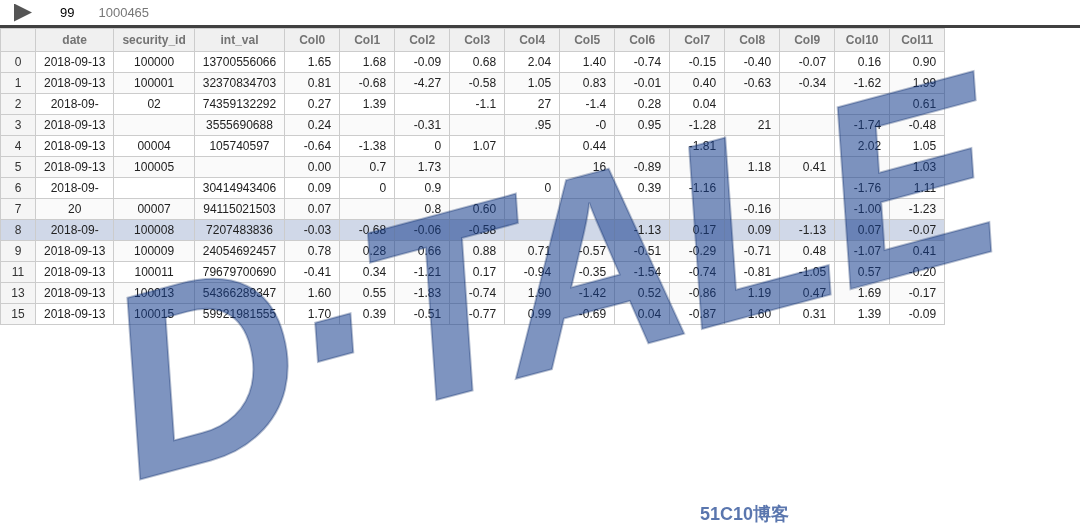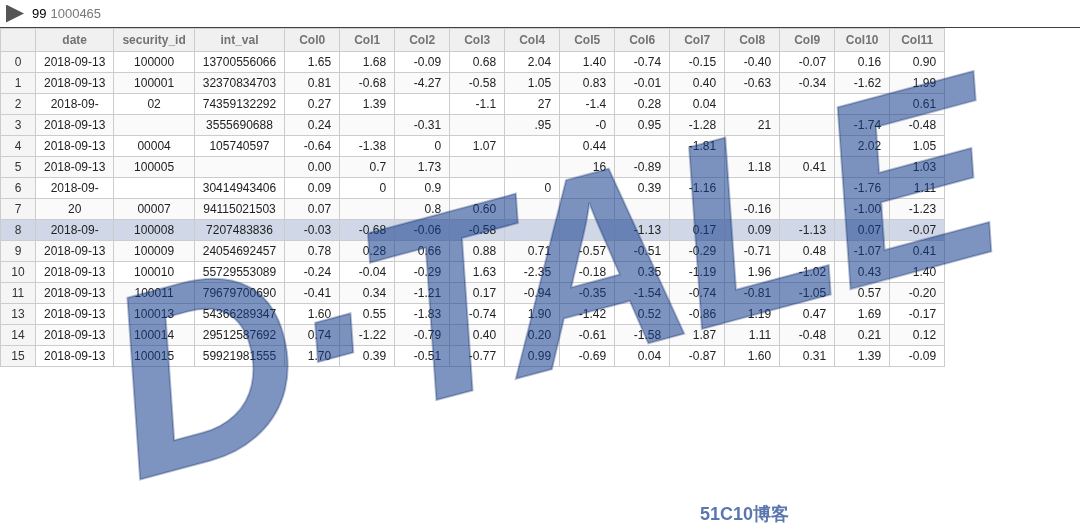--- a/index.html
+++ b/index.html
@@ -16,23 +16,24 @@
       width: 1080px;
       height: 531px;
       background: white;
       position: relative;
       overflow: hidden;
     }
     .top-bar {
       display: flex;
       align-items: center;
       background: white;
-      border-bottom: 1px solid #404040;
-      padding: 2px 6px;
+      border-bottom: 3px solid #404040;
+      padding: 2px 14px;
       height: 28px;
+      gap: 20px;
     }
     .play-btn {
       width: 18px;
       height: 18px;
       background: #555;
       clip-path: polygon(0 0, 100% 50%, 0 100%);
       margin-right: 8px;
       cursor: pointer;
     }
     .table-wrapper {
@@ -317,38 +318,20 @@
             <td>0.71</td>
             <td>-0.57</td>
             <td>-0.51</td>
             <td>-0.29</td>
             <td>-0.71</td>
             <td>0.48</td>
             <td>-1.07</td>
             <td>0.41</td>
           </tr>
           <tr>
-            <td>10</td>
-            <td>2018-09-13</td>
-            <td>100010</td>
-            <td>55729553089</td>
-            <td>-0.24</td>
-            <td>-0.04</td>
-            <td>-0.29</td>
-            <td>1.63</td>
-            <td>-2.35</td>
-            <td>-0.18</td>
-            <td>0.35</td>
-            <td>-1.19</td>
-            <td>1.96</td>
-            <td>-1.02</td>
-            <td>0.43</td>
-            <td>1.40</td>
-          </tr>
-          <tr>
             <td>11</td>
             <td>2018-09-13</td>
             <td>100011</td>
             <td>79679700690</td>
             <td>-0.41</td>
             <td>0.34</td>
             <td>-1.21</td>
             <td>0.17</td>
             <td>-0.94</td>
             <td>-0.35</td>
@@ -371,38 +354,20 @@
             <td>1.90</td>
             <td>-1.42</td>
             <td>0.52</td>
             <td>-0.86</td>
             <td>1.19</td>
             <td>0.47</td>
             <td>1.69</td>
             <td>-0.17</td>
           </tr>
           <tr>
-            <td>14</td>
-            <td>2018-09-13</td>
-            <td>100014</td>
-            <td>29512587692</td>
-            <td>0.74</td>
-            <td>-1.22</td>
-            <td>-0.79</td>
-            <td>0.40</td>
-            <td>0.20</td>
-            <td>-0.61</td>
-            <td>-1.58</td>
-            <td>1.87</td>
-            <td>1.11</td>
-            <td>-0.48</td>
-            <td>0.21</td>
-            <td>0.12</td>
-          </tr>
-          <tr>
             <td>15</td>
             <td>2018-09-13</td>
             <td>100015</td>
             <td>59921981555</td>
             <td>1.70</td>
             <td>0.39</td>
             <td>-0.51</td>
             <td>-0.77</td>
             <td>0.99</td>
             <td>-0.69</td>

